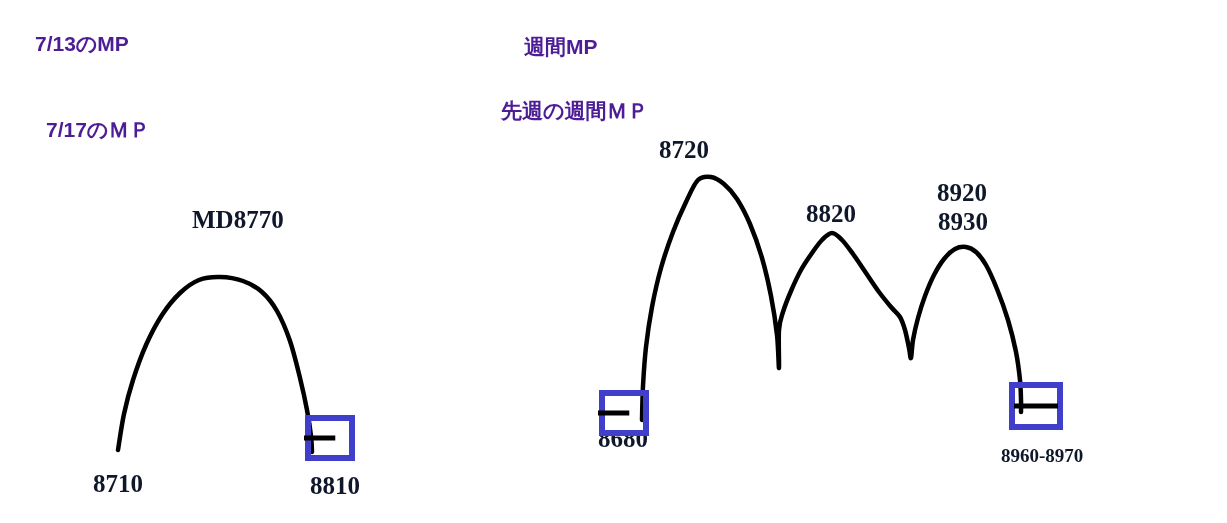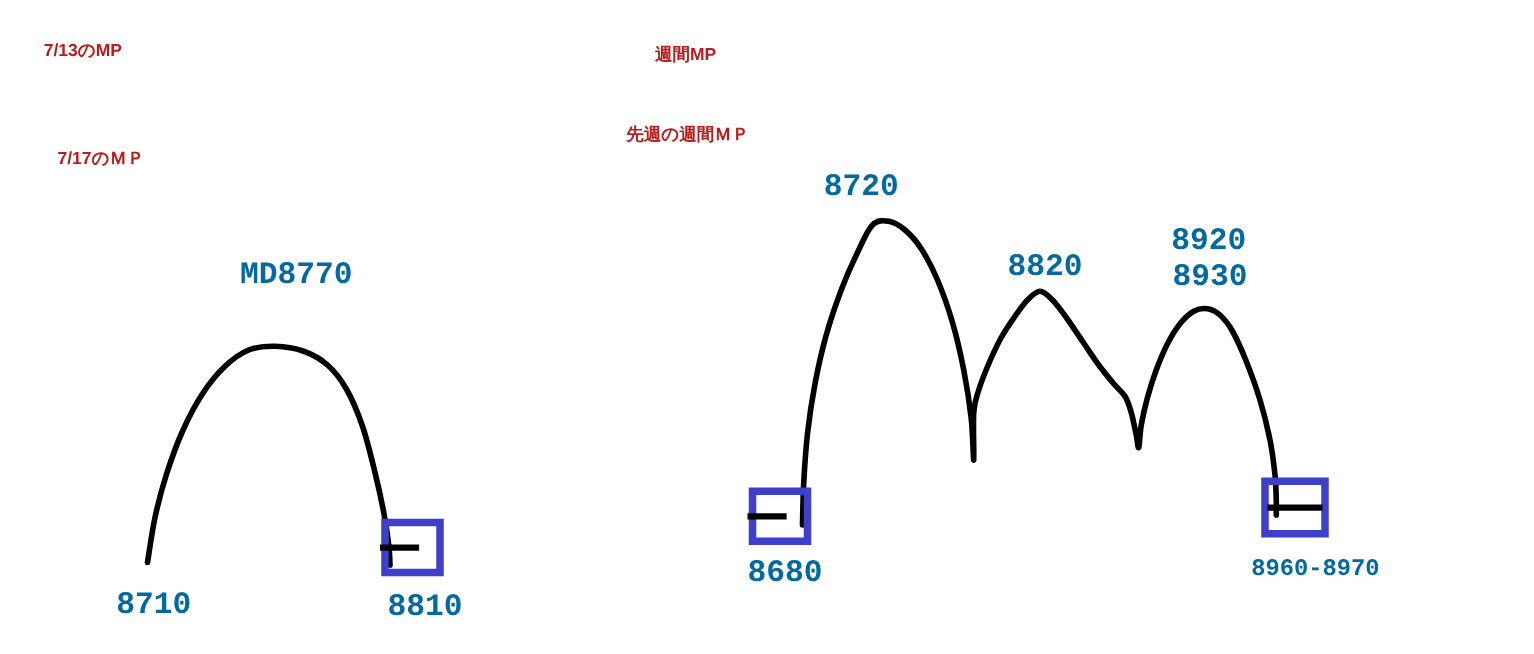--- a/index.html
+++ b/index.html
@@ -16,35 +16,35 @@
   }
   #canvas {
     position: absolute;
     left: 0;
     top: 0;
     width: 1227px;
     height: 523px;
   }
   .heading {
     position: absolute;
-    color: #b91c1c;
+    color: #4c1d95;
     font-weight: bold;
-    font-size: 14px;
+    font-size: 21px;
     line-height: 1;
     white-space: nowrap;
     font-family: "Liberation Sans", "DejaVu Sans", sans-serif;
   }
   .vlabel {
     position: absolute;
-    color: #0369a1;
+    color: #0f172a;
     font-weight: bold;
     font-size: 25px;
     line-height: 1;
     white-space: nowrap;
-    font-family: Liberation Mono, monospace;
+    font-family: Liberation Serif, serif;
   }
   .vlabel.big {
     font-size: 19px;
   }
   .svg-layer {
     position: absolute;
     left: 0;
     top: 0;
     width: 1227px;
     height: 523px;
@@ -63,21 +63,21 @@
   <div class="heading" style="left:485px; top:100px;margin-left:16px;">先週の週間ＭＰ</div>
 
   <div class="vlabel" style="left:192px; top:207px;">MD8770</div>
   <div class="vlabel" style="left:93px; top:471px;">8710</div>
   <div class="vlabel" style="left:310px; top:473px;">8810</div>
 
   <div class="vlabel" style="left:659px; top:137px;">8720</div>
   <div class="vlabel" style="left:806px; top:201px;">8820</div>
   <div class="vlabel" style="left:937px; top:180px;">8920</div>
   <div class="vlabel" style="left:938px; top:209px;">8930</div>
-  <div class="vlabel" style="left:598px; top:446px;">8680</div>
+  <div class="vlabel" style="left:598px; top:426px;">8680</div>
   <div class="vlabel big" style="left:1001px; top:446px;">8960-8970</div>
 
   <svg class="svg-layer" viewBox="0 0 1227 523" width="1227" height="523" xmlns="http://www.w3.org/2000/svg">
     <path id="left-curve" fill="none" stroke="#000000" stroke-width="4.5" stroke-linecap="round" stroke-linejoin="round" d="M 118 450 C 119.00 444.00, 121.50 425.67, 124 414 C 126.50 402.33, 129.33 391.50, 133 380 C 136.67 368.50, 141.17 355.83, 146 345 C 150.83 334.17, 156.33 323.67, 162 315 C 167.67 306.33, 173.83 298.83, 180 293 C 186.17 287.17, 192.33 282.67, 199 280 C 205.67 277.33, 212.67 276.83, 220 277 C 227.33 277.17, 236.00 278.50, 243 281 C 250.00 283.50, 256.33 287.00, 262 292 C 267.67 297.00, 272.33 302.83, 277 311 C 281.67 319.17, 286.17 329.83, 290 341 C 293.83 352.17, 297.17 366.50, 300 378 C 302.83 389.50, 305.17 400.33, 307 410 C 308.83 419.67, 310.17 429.00, 311 436 C 311.83 443.00, 311.83 449.33, 312 452"></path>
     <path id="right-curve" fill="none" stroke="#000000" stroke-width="4.5" stroke-linecap="round" stroke-linejoin="round" d="M 642 420 C 642.17 414.33, 642.33 398.17, 643 386 C 643.67 373.83, 644.50 360.17, 646 347 C 647.50 333.83, 649.50 320.17, 652 307 C 654.50 293.83, 657.50 280.50, 661 268 C 664.50 255.50, 668.83 243.00, 673 232 C 677.17 221.00, 681.83 210.67, 686 202 C 690.17 193.33, 693.83 184.17, 698 180 C 702.17 175.83, 706.67 176.33, 711 177 C 715.33 177.67, 719.67 180.33, 724 184 C 728.33 187.67, 732.67 192.33, 737 199 C 741.33 205.67, 745.83 214.17, 750 224 C 754.17 233.83, 758.50 246.00, 762 258 C 765.50 270.00, 768.50 283.17, 771 296 C 773.50 308.83, 775.67 323.00, 777 335 C 778.33 347.00, 778.67 368.83, 779 368 C 779.33 367.17, 778.33 339.33, 779 330 C 779.67 320.67, 781.00 318.50, 783 312 C 785.00 305.50, 788.00 298.00, 791 291 C 794.00 284.00, 797.50 276.33, 801 270 C 804.50 263.67, 808.50 258.00, 812 253 C 815.50 248.00, 818.67 243.33, 822 240 C 825.33 236.67, 828.67 233.00, 832 233 C 835.33 233.00, 838.50 236.50, 842 240 C 845.50 243.50, 849.00 248.50, 853 254 C 857.00 259.50, 861.67 266.67, 866 273 C 870.33 279.33, 874.83 286.33, 879 292 C 883.17 297.67, 887.50 302.83, 891 307 C 894.50 311.17, 897.67 313.17, 900 317 C 902.33 320.83, 903.50 324.83, 905 330 C 906.50 335.17, 908.00 343.33, 909 348 C 910.00 352.67, 910.33 359.33, 911 358 C 911.67 356.67, 911.83 346.67, 913 340 C 914.17 333.33, 916.00 325.33, 918 318 C 920.00 310.67, 922.33 303.17, 925 296 C 927.67 288.83, 930.83 281.17, 934 275 C 937.17 268.83, 940.50 263.33, 944 259 C 947.50 254.67, 951.33 251.00, 955 249 C 958.67 247.00, 962.50 246.50, 966 247 C 969.50 247.50, 972.67 249.00, 976 252 C 979.33 255.00, 982.50 258.83, 986 265 C 989.50 271.17, 993.33 279.83, 997 289 C 1000.67 298.17, 1004.83 309.50, 1008 320 C 1011.17 330.50, 1014.00 342.00, 1016 352 C 1018.00 362.00, 1019.17 372.00, 1020 380 C 1020.83 388.00, 1020.83 394.67, 1021 400 C 1021.17 405.33, 1021.00 410.00, 1021 412"></path>
 
     <g>
       <rect id="lbox" fill="none" stroke="#3f3fcb" stroke-width="6" x="308" y="418" width="44" height="40"></rect>
       <line id="lbox-tick" stroke="#000000" stroke-width="5" stroke-linecap="butt" x1="304" x2="335.28" y1="438" y2="438"></line>
     </g>

